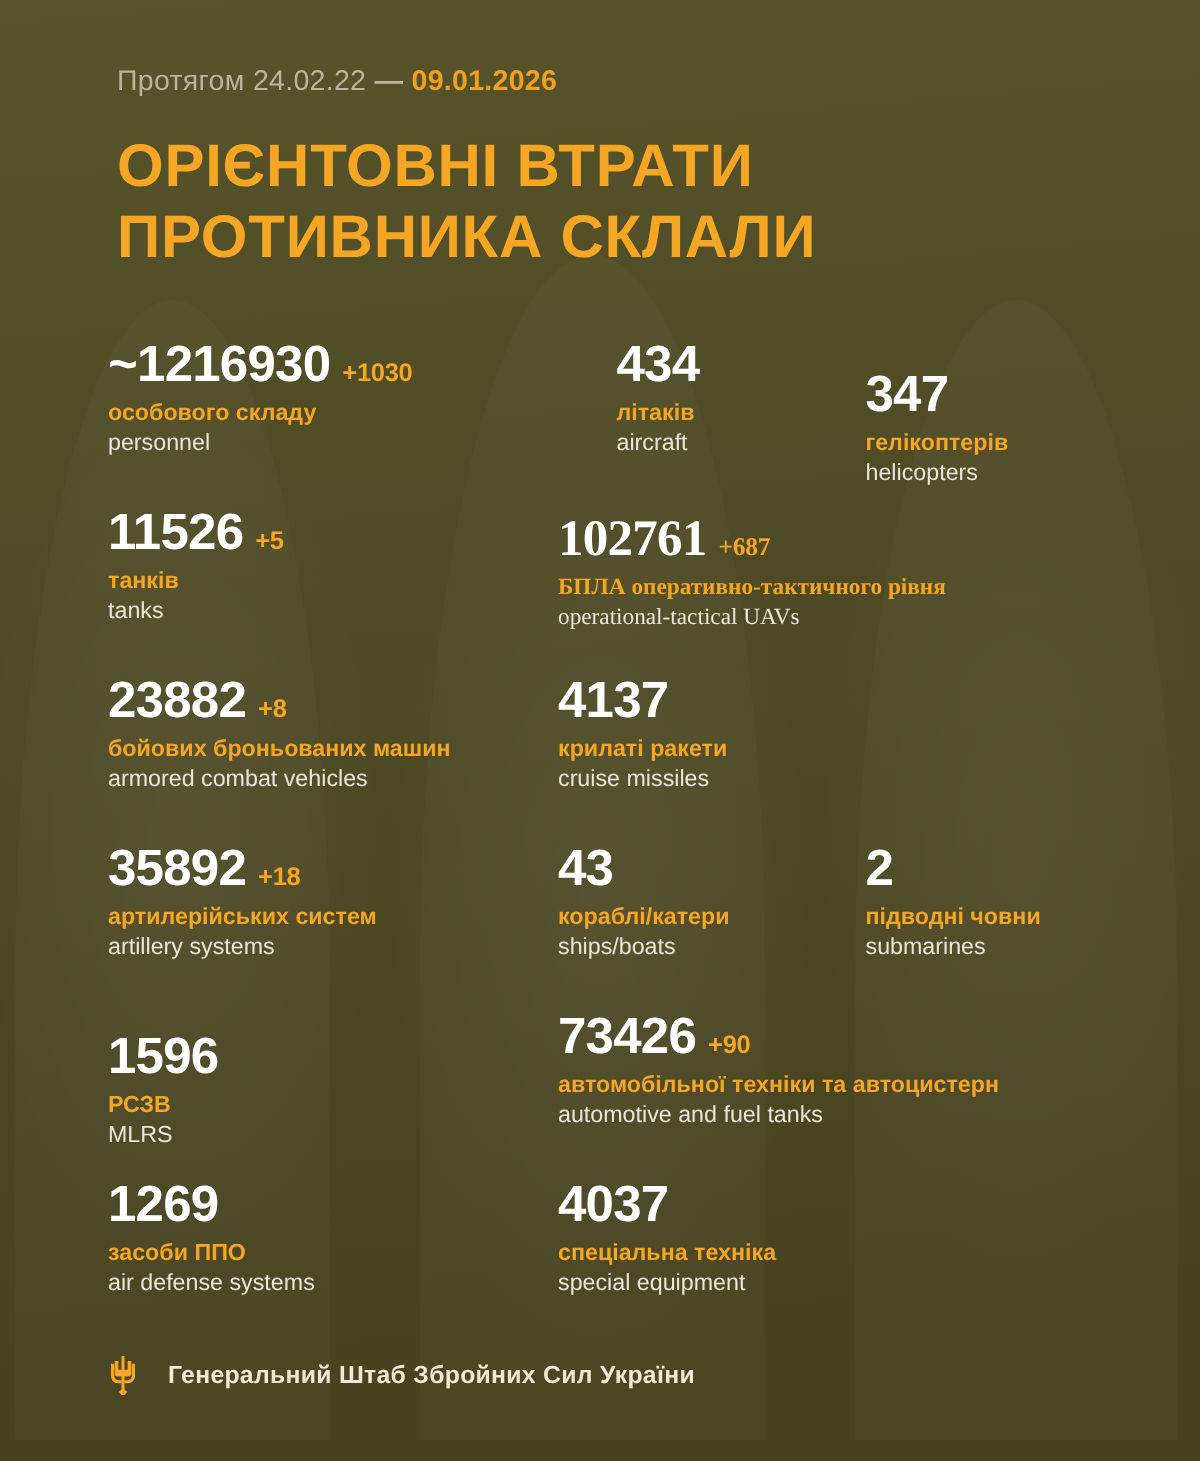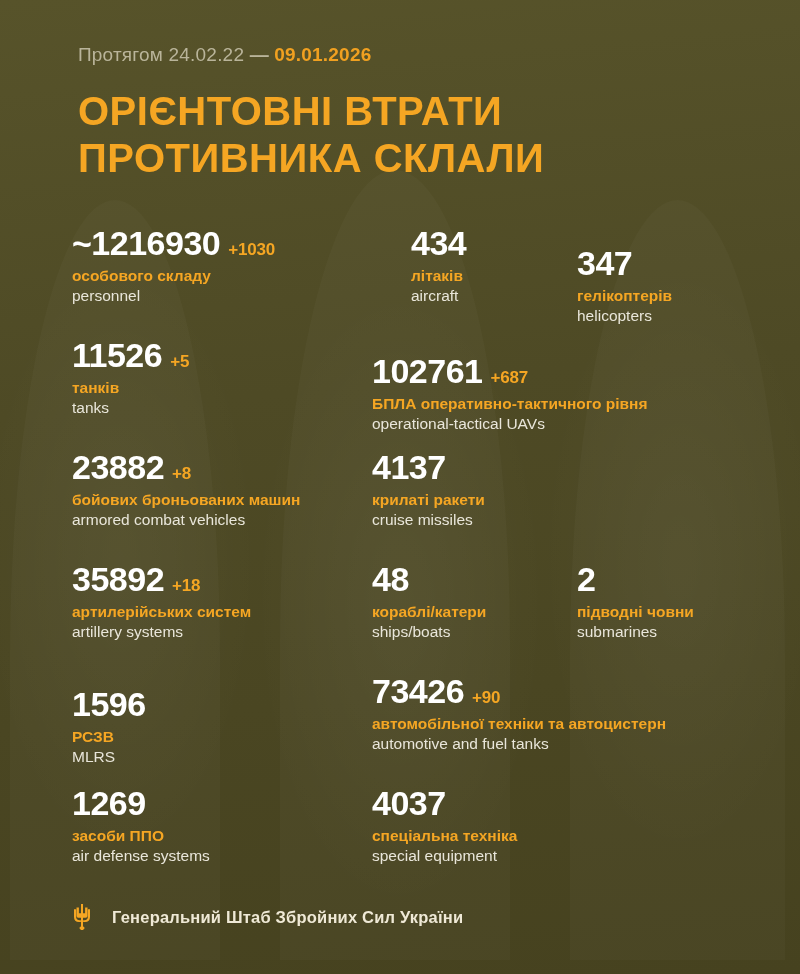--- a/index.html
+++ b/index.html
@@ -154,21 +154,21 @@
             <div class="lbl-en">helicopters</div>
           </div>
           <div class="item" style="left: 0px; top: 112px;">
             <div class="num-line">
               <span class="num">11526</span>
               <span class="delta">+5</span>
             </div>
             <div class="lbl-ua">танків</div>
             <div class="lbl-en">tanks</div>
           </div>
-          <div class="item" style="left: 300px; top: 128px;">
+          <div class="item" style="left: 300px; top: 116px; font-family: Liberation Serif, serif;">
             <div class="num-line">
               <span class="num">102761</span>
               <span class="delta">+687</span>
             </div>
             <div class="lbl-ua">БПЛА оперативно-тактичного рівня</div>
             <div class="lbl-en">operational-tactical UAVs</div>
           </div>
           <div class="item" style="left: 0px; top: 224px;">
             <div class="num-line">
               <span class="num">23882</span>
@@ -187,21 +187,21 @@
           <div class="item" style="left: 0px; top: 336px;">
             <div class="num-line">
               <span class="num">35892</span>
               <span class="delta">+18</span>
             </div>
             <div class="lbl-ua">артилерійських систем</div>
             <div class="lbl-en">artillery systems</div>
           </div>
           <div class="item" style="left: 300px; top: 336px;">
             <div class="num-line">
-              <span class="num">48</span>
+              <span class="num">43</span>
             </div>
             <div class="lbl-ua">кораблі/катери</div>
             <div class="lbl-en">ships/boats</div>
           </div>
           <div class="item" style="left: 505px; top: 336px;">
             <div class="num-line">
               <span class="num">2</span>
             </div>
             <div class="lbl-ua">підводні човни</div>
             <div class="lbl-en">submarines</div>

